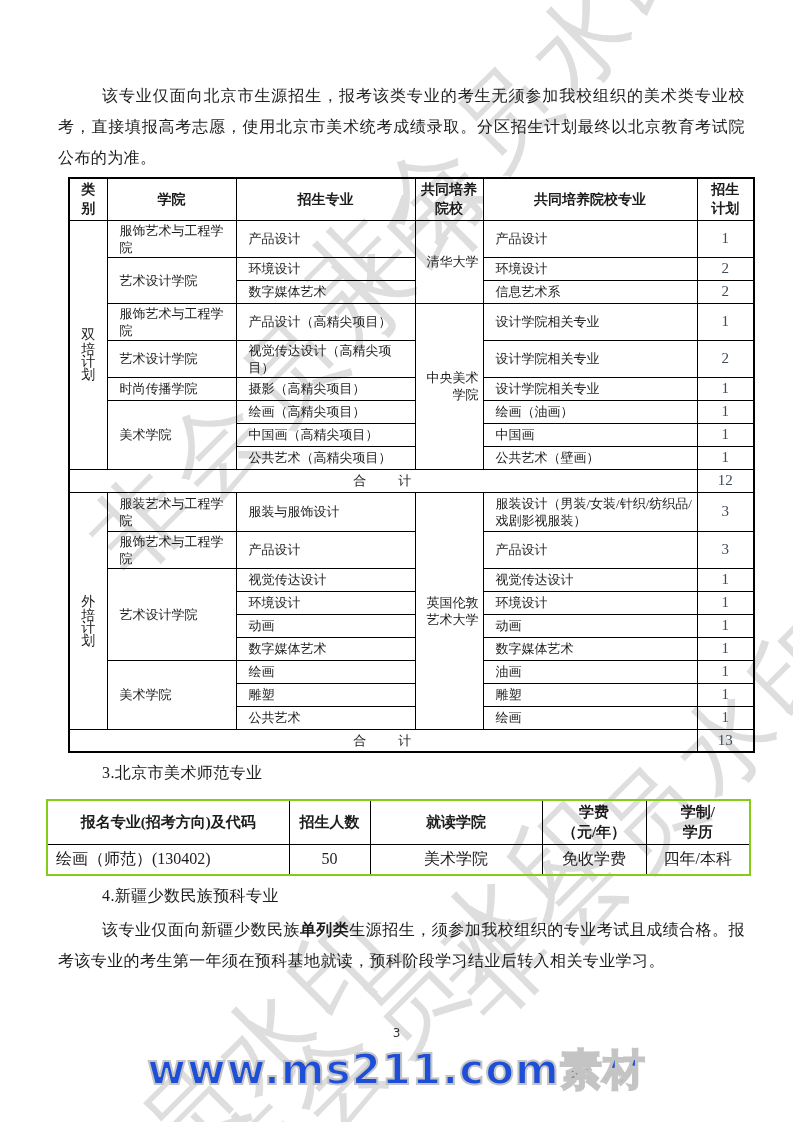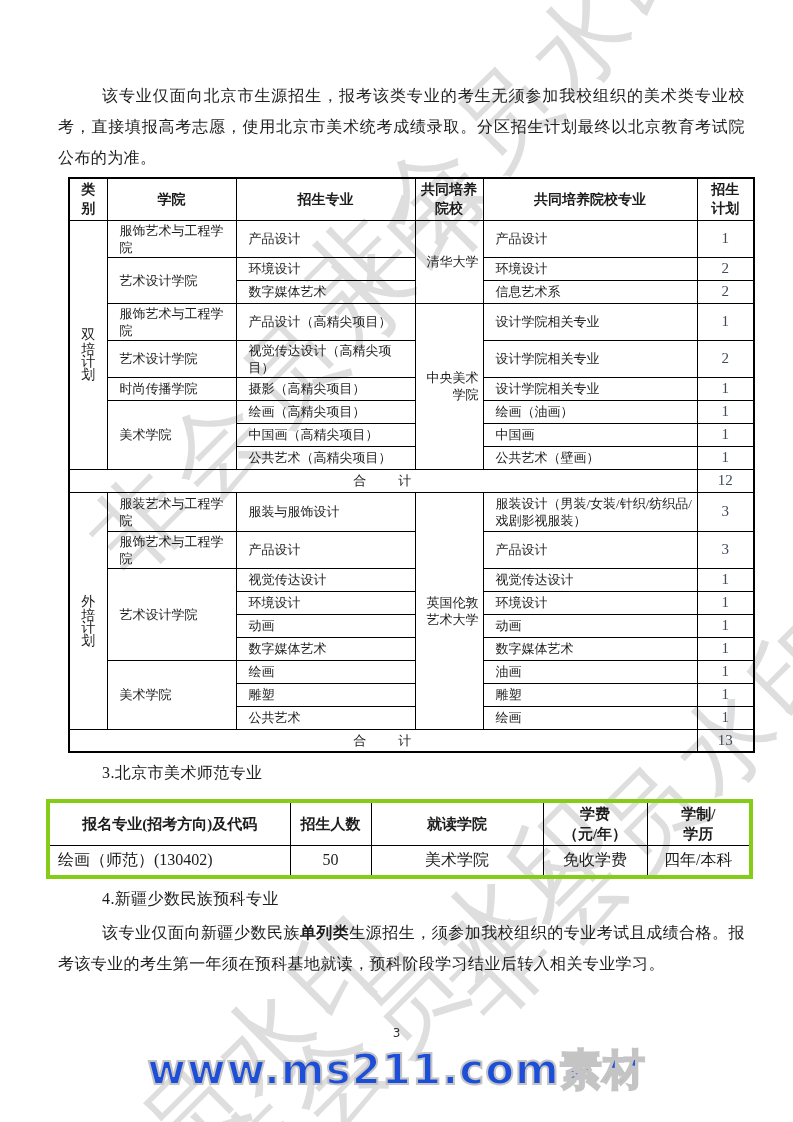--- a/index.html
+++ b/index.html
@@ -85,21 +85,21 @@
     text-orientation: upright;
     letter-spacing: 13px;
     font-size: 14px;
   }
   .subtotal td.lbl { text-align: center; letter-spacing: 2px; }
   
   .t2 {
     width: 703px;
     margin-left: -12px;
     margin-top: 14px;
-    border: 4px solid #84cc16;
+    border: 2px solid #84cc16;
     font-size: 14px;
   }
   .t2 th, .t2 td { border: 1px solid #000; padding: 1px 5px; }
   .t2 th {
     font-weight: bold;
     font-size: 15px;
     text-align: center;
     white-space: pre-line;
     line-height: 20px;
     height: 44px;

